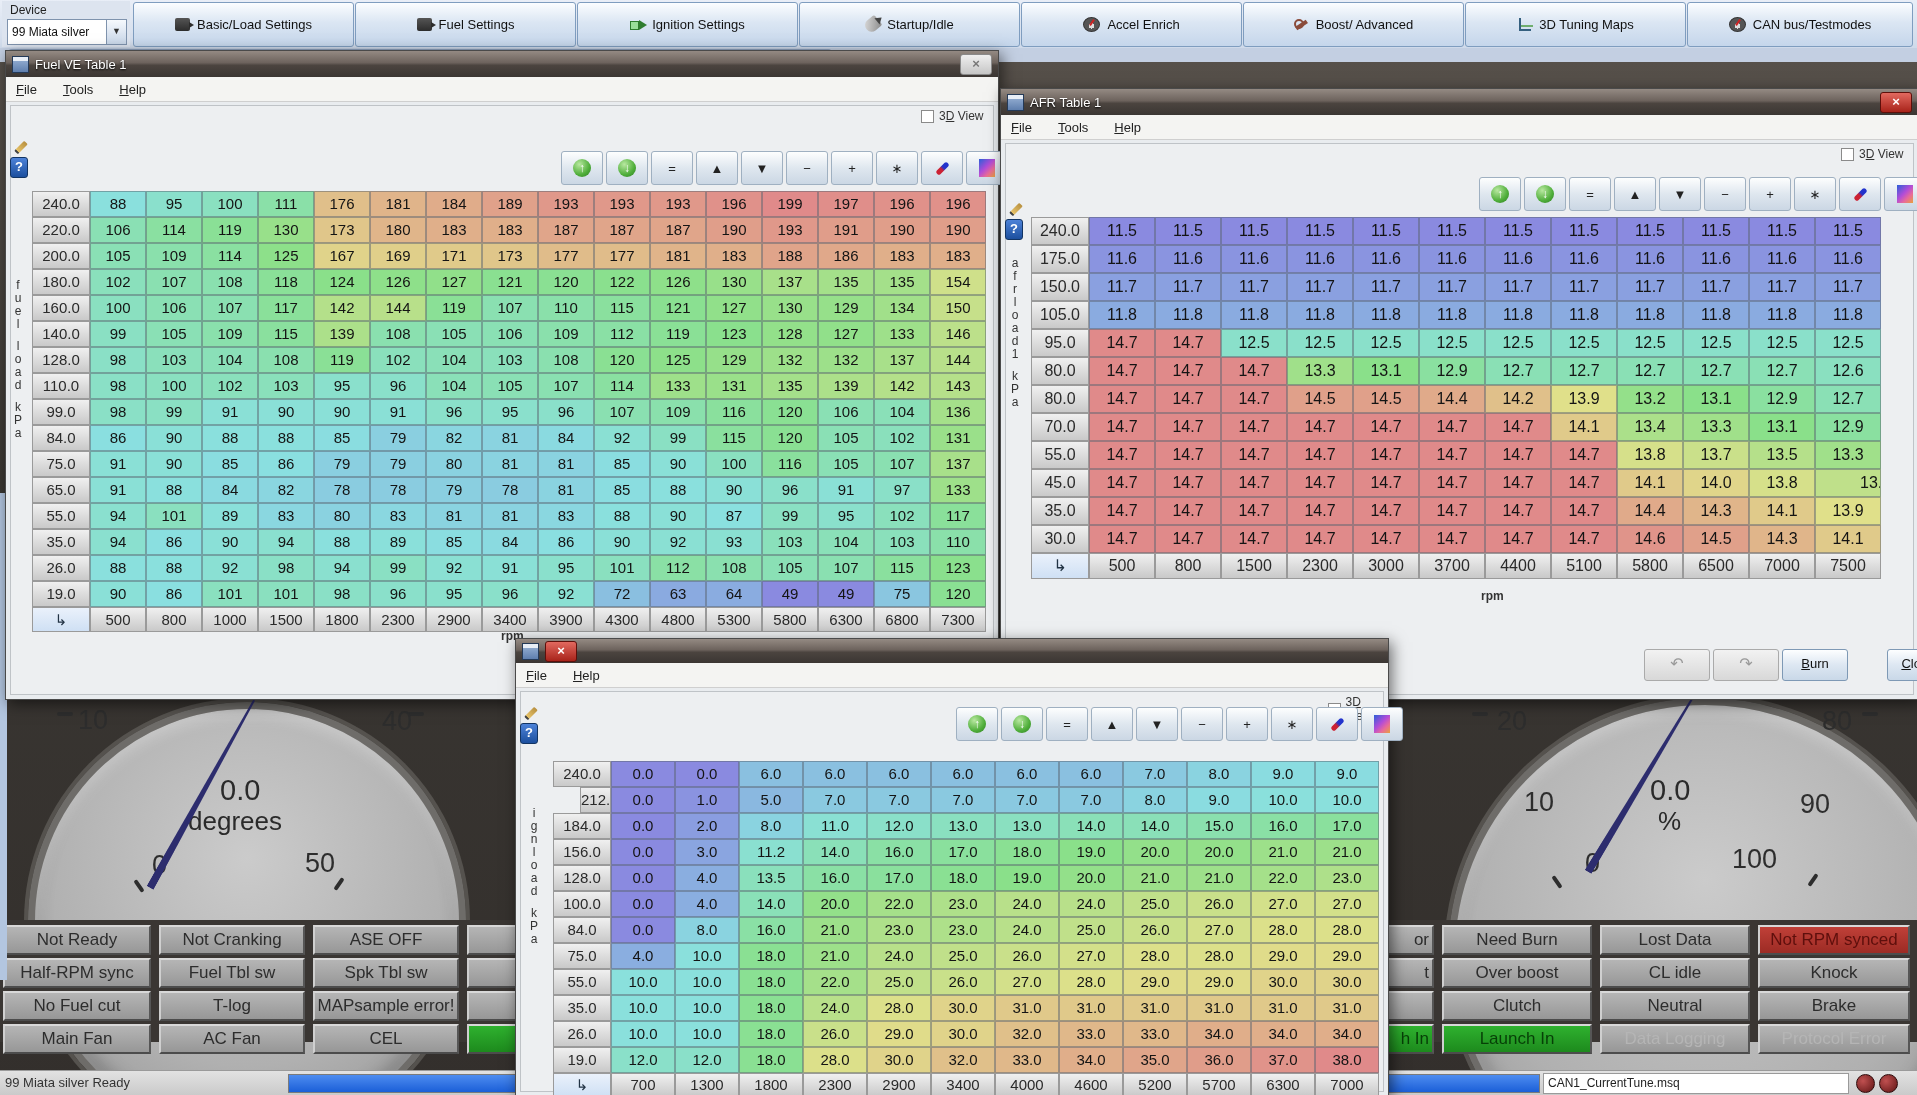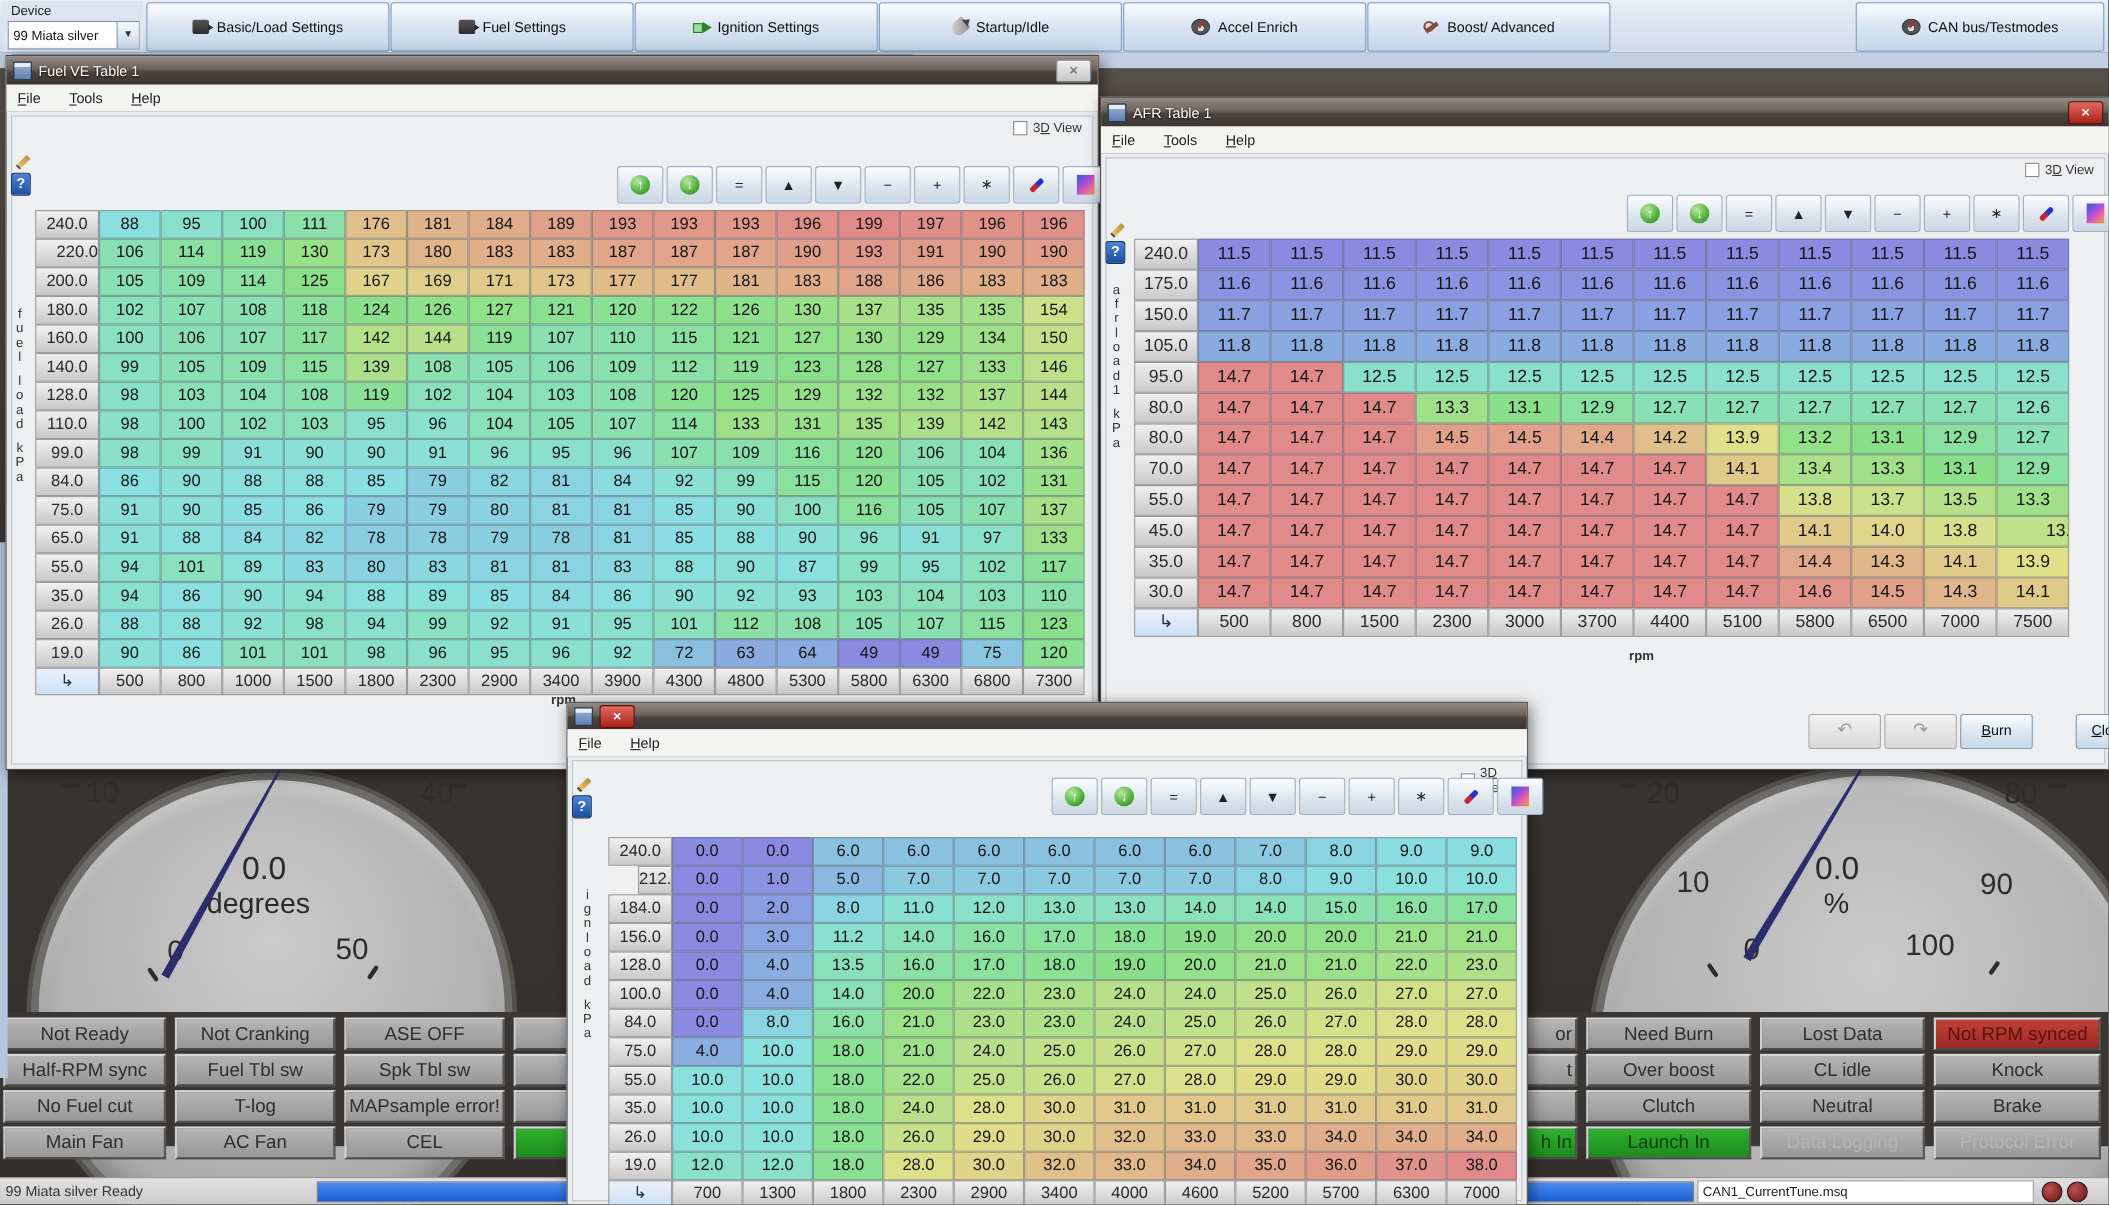--- a/index.html
+++ b/index.html
@@ -121,20 +121,24 @@
       <span>Startup/Idle</span>
     </div>
     <div class="topbtn abs" style="left:1021px;width:219px;">
       <span class="ticon icon-gauge"></span>
       <span>Accel Enrich</span>
     </div>
     <div class="topbtn abs" style="left:1243px;width:219px;">
       <span class="ticon icon-wrench"></span>
       <span>Boost/ Advanced</span>
     </div>
+    <div class="topbtn abs" style="left:1465px;width:219px;">
+      <span class="ticon icon-map3d"></span>
+      <span>3D Tuning Maps</span>
+    </div>
     <div class="topbtn abs" style="left:1687px;width:224px;">
       <span class="ticon icon-gauge"></span>
       <span>CAN bus/Testmodes</span>
     </div>
   </div>
 
   <div id="tabstrip" class="abs">
     <div class="strip-tab sel abs" style="left:8px;width:140px;">Gauge Cluster</div>
     <div class="strip-tab abs" style="left:152px;width:300px;">Diagnostics &amp; High Speed Loggers</div>
     <div class="strip-tab abs" style="left:456px;width:290px;">Tune Analyze Live! - Tune For You</div>
@@ -287,21 +291,21 @@
         <div class="cell" style="height: 24px; line-height: 24px; font-size: 15px; background: rgb(224, 172, 138);">184</div>
         <div class="cell" style="height: 24px; line-height: 24px; font-size: 15px; background: rgb(224, 161, 138);">189</div>
         <div class="cell" style="height: 24px; line-height: 24px; font-size: 15px; background: rgb(224, 152, 138);">193</div>
         <div class="cell" style="height: 24px; line-height: 24px; font-size: 15px; background: rgb(224, 152, 138);">193</div>
         <div class="cell" style="height: 24px; line-height: 24px; font-size: 15px; background: rgb(224, 152, 138);">193</div>
         <div class="cell" style="height: 24px; line-height: 24px; font-size: 15px; background: rgb(224, 145, 138);">196</div>
         <div class="cell" style="height: 24px; line-height: 24px; font-size: 15px; background: rgb(224, 138, 138);">199</div>
         <div class="cell" style="height: 24px; line-height: 24px; font-size: 15px; background: rgb(224, 142, 138);">197</div>
         <div class="cell" style="height: 24px; line-height: 24px; font-size: 15px; background: rgb(224, 145, 138);">196</div>
         <div class="cell" style="height: 24px; line-height: 24px; font-size: 15px; background: rgb(224, 145, 138);">196</div>
-        <div class="hdr" style="height: 24px; line-height: 24px; font-size: 15px; text-align: right;">220.0</div>
+        <div class="hdr" style="height: 24px; line-height: 24px; font-size: 15px;">220.0</div>
         <div class="cell" style="height: 24px; line-height: 24px; font-size: 15px; background: rgb(138, 224, 180);">106</div>
         <div class="cell" style="height: 24px; line-height: 24px; font-size: 15px; background: rgb(138, 224, 161);">114</div>
         <div class="cell" style="height: 24px; line-height: 24px; font-size: 15px; background: rgb(138, 224, 150);">119</div>
         <div class="cell" style="height: 24px; line-height: 24px; font-size: 15px; background: rgb(152, 224, 138);">130</div>
         <div class="cell" style="height: 24px; line-height: 24px; font-size: 15px; background: rgb(224, 198, 138);">173</div>
         <div class="cell" style="height: 24px; line-height: 24px; font-size: 15px; background: rgb(224, 181, 138);">180</div>
         <div class="cell" style="height: 24px; line-height: 24px; font-size: 15px; background: rgb(224, 175, 138);">183</div>
         <div class="cell" style="height: 24px; line-height: 24px; font-size: 15px; background: rgb(224, 175, 138);">183</div>
         <div class="cell" style="height: 24px; line-height: 24px; font-size: 15px; background: rgb(224, 165, 138);">187</div>
         <div class="cell" style="height: 24px; line-height: 24px; font-size: 15px; background: rgb(224, 165, 138);">187</div>

